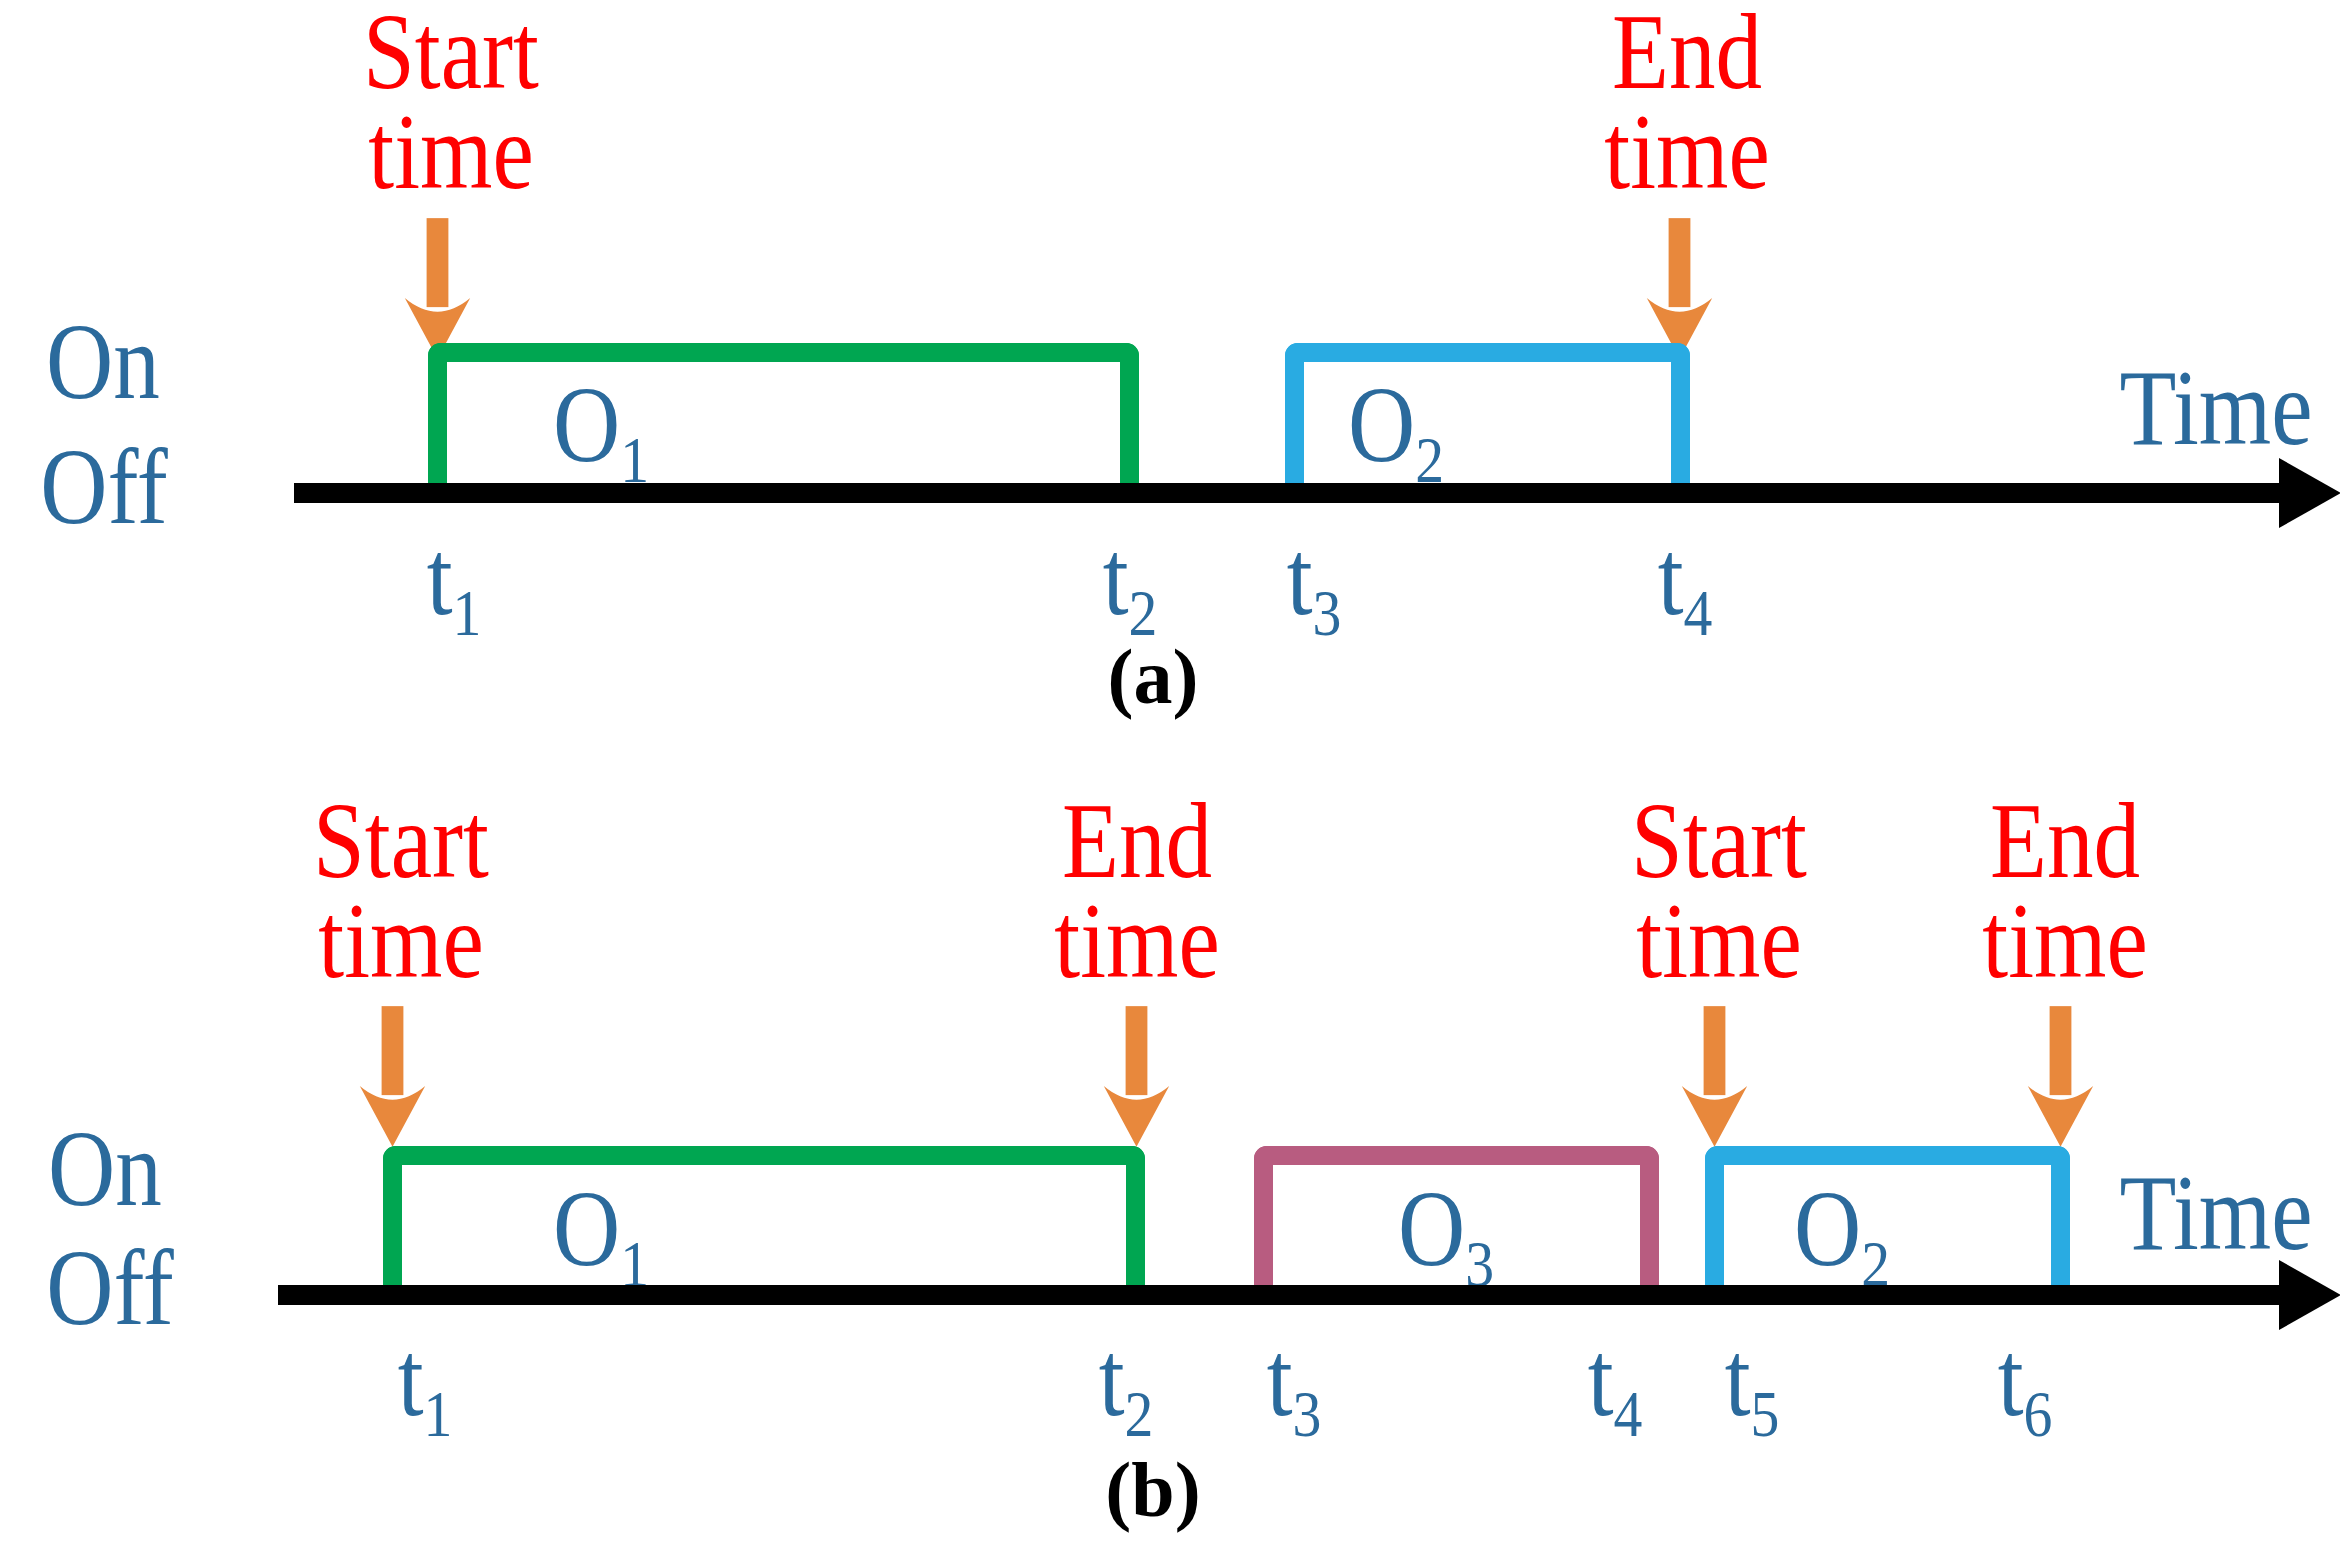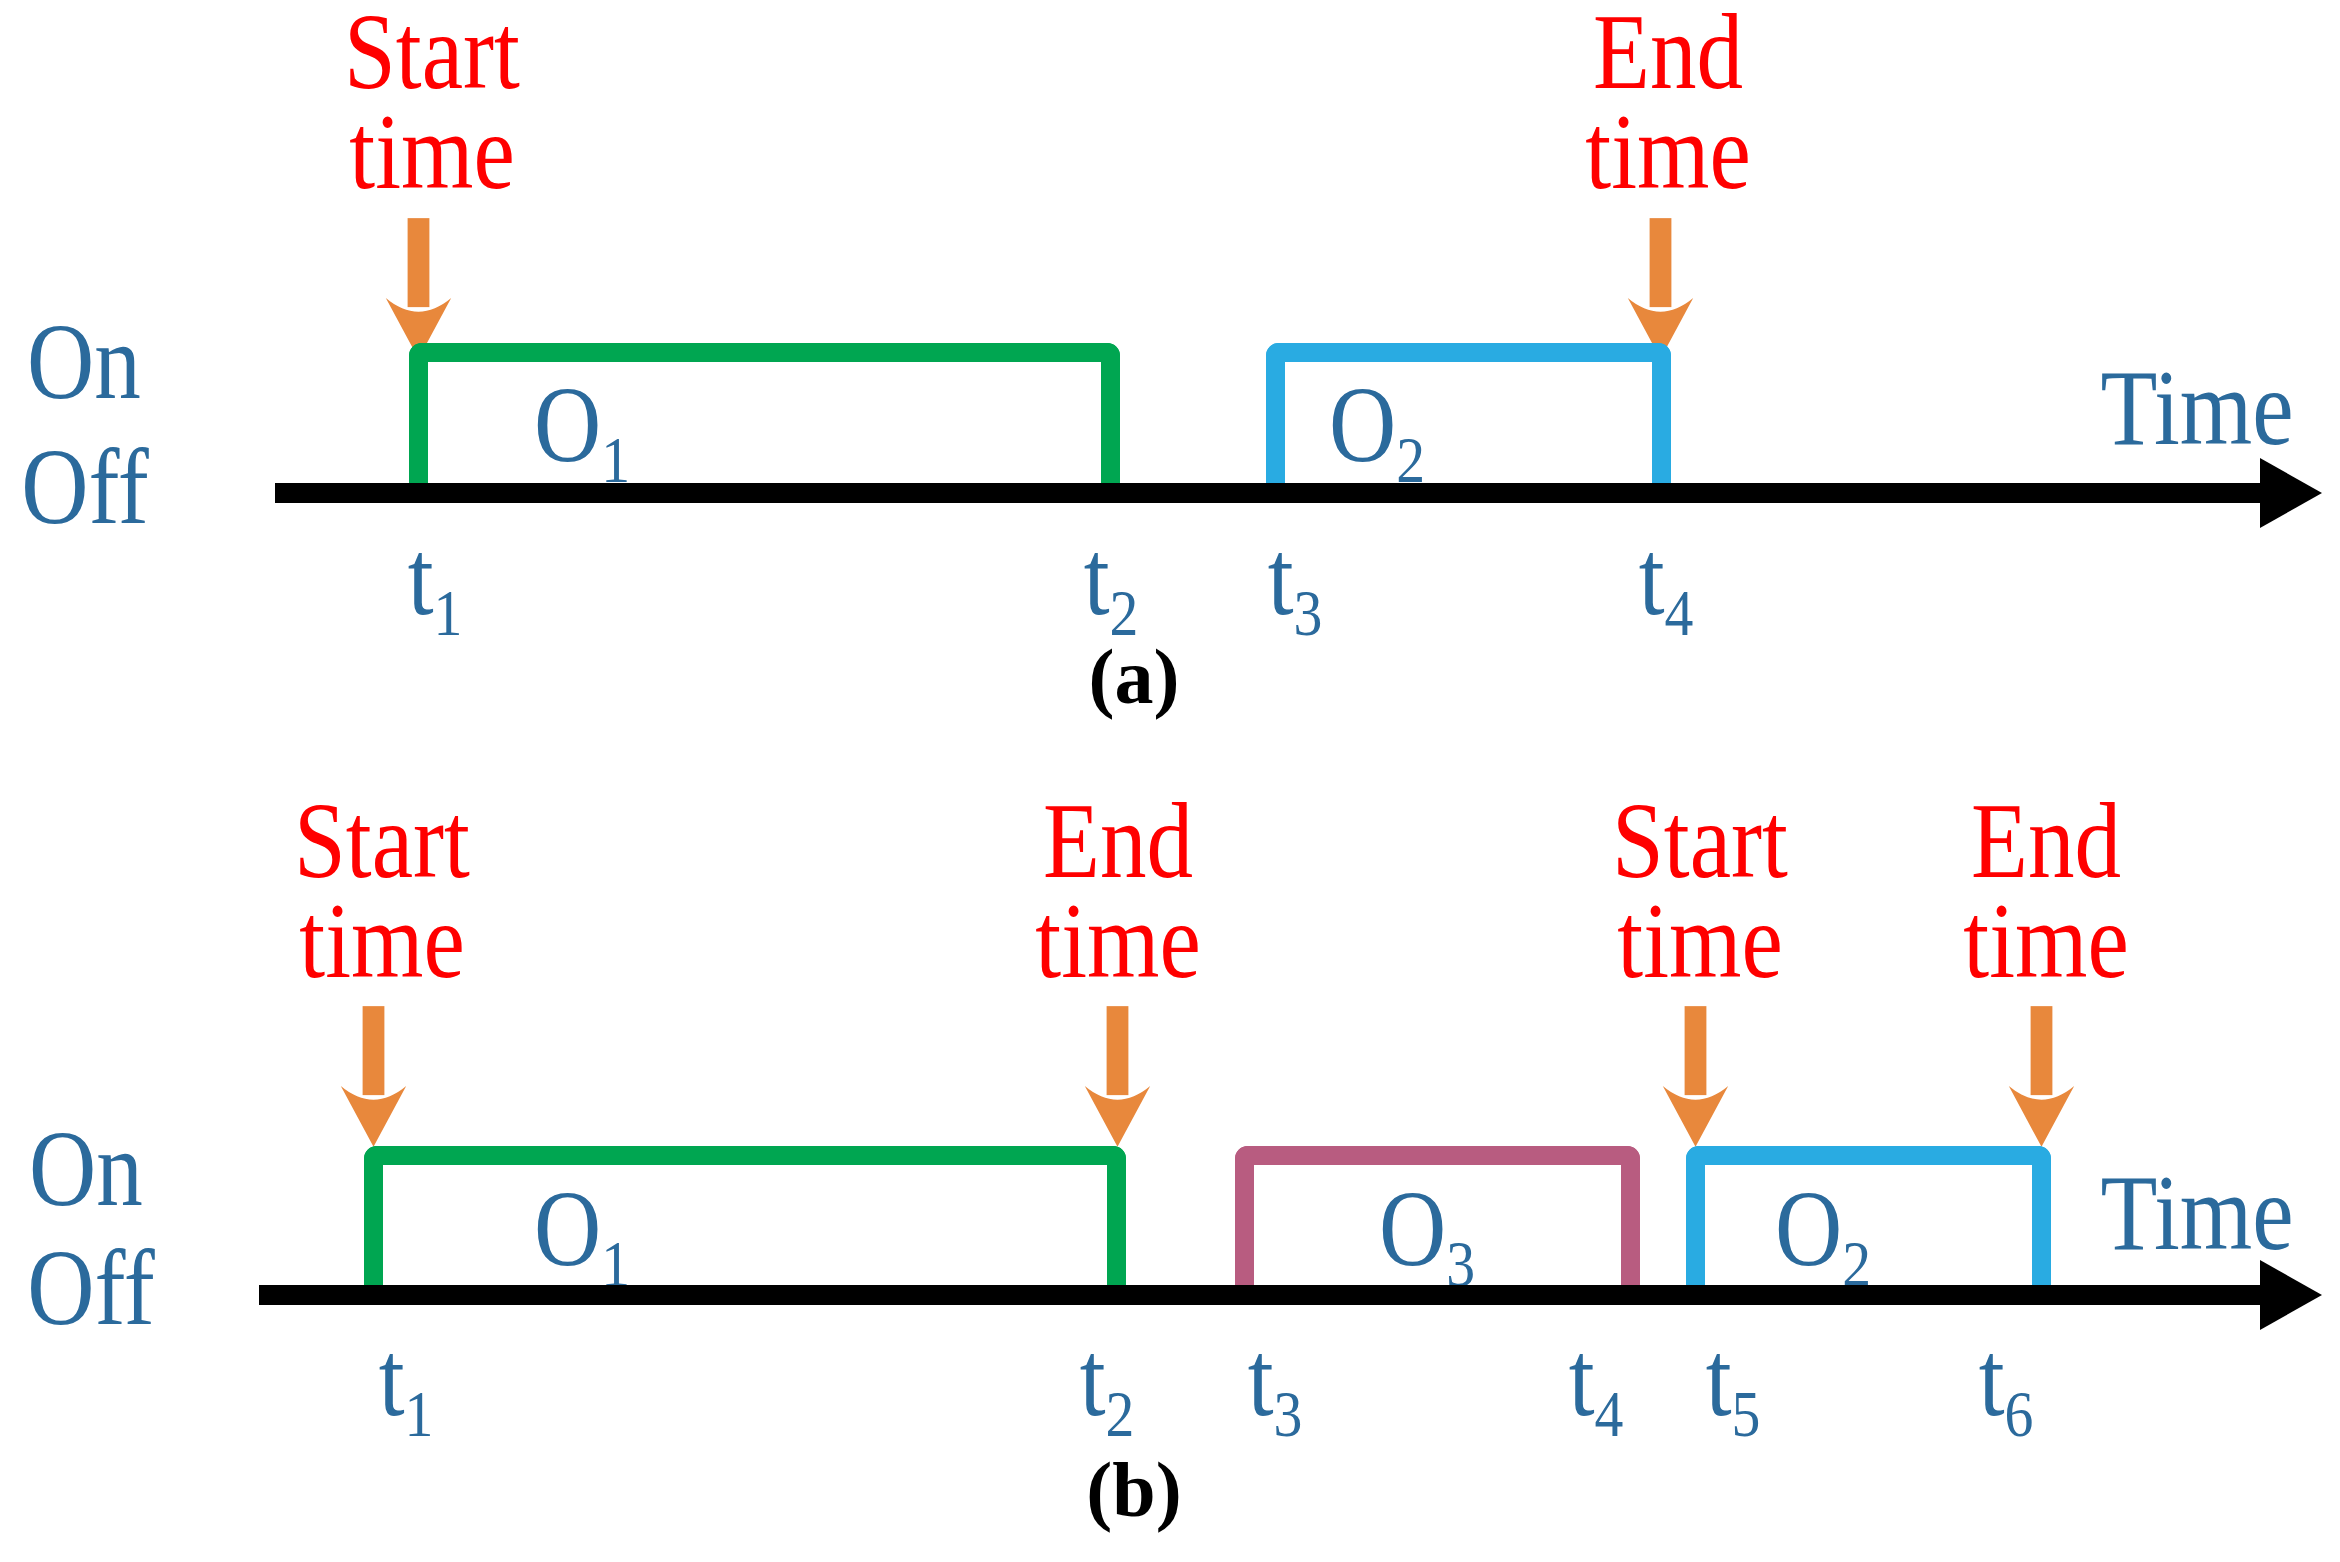--- a/index.html
+++ b/index.html
@@ -9,20 +9,21 @@
     width: 2340px;
     height: 1563px;
     overflow: hidden;
     font-family: "Liberation Serif", "DejaVu Serif", serif;
   }
   .canvas {
     position: relative;
     width: 2160px;
     height: 1563px;
     background: #ffffff;
+    margin-left: 19px;
   }
 
   
   .red-label {
     position: absolute;
     color: var(--label-red, #FF0000);
     font-size: 107px;
     line-height: 100px;
     text-align: center;
     white-space: nowrap;

